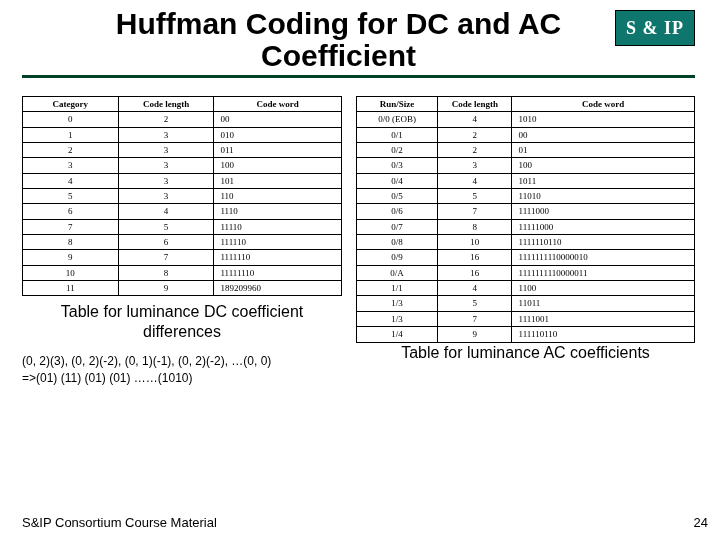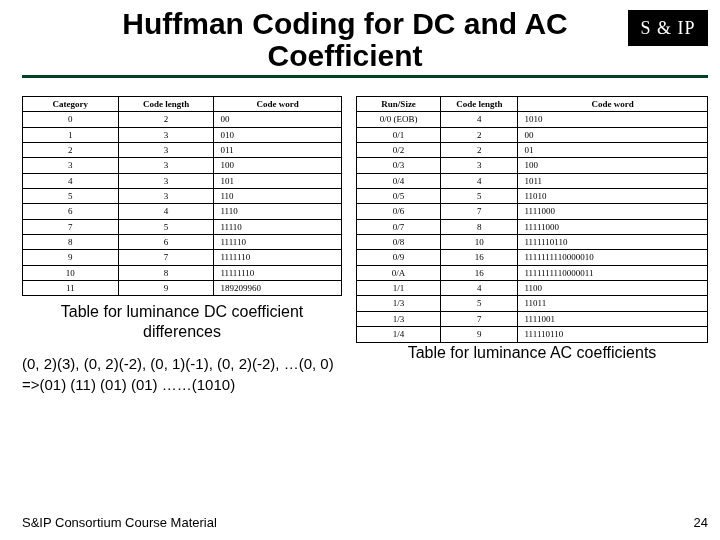--- a/index.html
+++ b/index.html
@@ -11,42 +11,42 @@
     font-family: Arial, Helvetica, sans-serif;
     color: #000;
     overflow: hidden;
     position: relative;
   }
   .slide {
     width: 720px;
     height: 540px;
     position: relative;
     box-sizing: border-box;
-    padding: 8px 12px 0 22px;
+    padding: 8px 25px 0 22px;
   }
   .title-wrap {
     display: flex;
     align-items: flex-start;
     justify-content: space-between;
   }
   .title {
     flex: 1;
     text-align: center;
     font-size: 30px;
     font-weight: bold;
     line-height: 1.05;
     padding-left: 40px;
   }
   .logo {
     width: 78px;
     height: 34px;
-    background: #000000;
+    background: #0f766e;
     color: #fff;
     font-family: "Times New Roman", serif;
-    font-weight: normal;
+    font-weight: bold;
     font-size: 18px;
     display: flex;
     align-items: center;
     justify-content: center;
     letter-spacing: 1px;
     border: 1px solid #000;
     margin-top: 2px;
   }
   .rule {
     height: 3px;
@@ -84,21 +84,21 @@
     font-family: Arial, sans-serif;
     font-size: 16px;
     text-align: center;
     margin-top: 6px;
     line-height: 1.2;
   }
   .ac-caption { margin-top: 0; }
 
   .example {
     font-family: Arial, sans-serif;
-    font-size: 15px;
+    font-size: 12px;
     margin-top: 12px;
     line-height: 1.4;
   }
 
   .footer {
     position: absolute;
     left: 22px;
     bottom: 10px;
     font-size: 13px;
     font-family: Arial, sans-serif;

